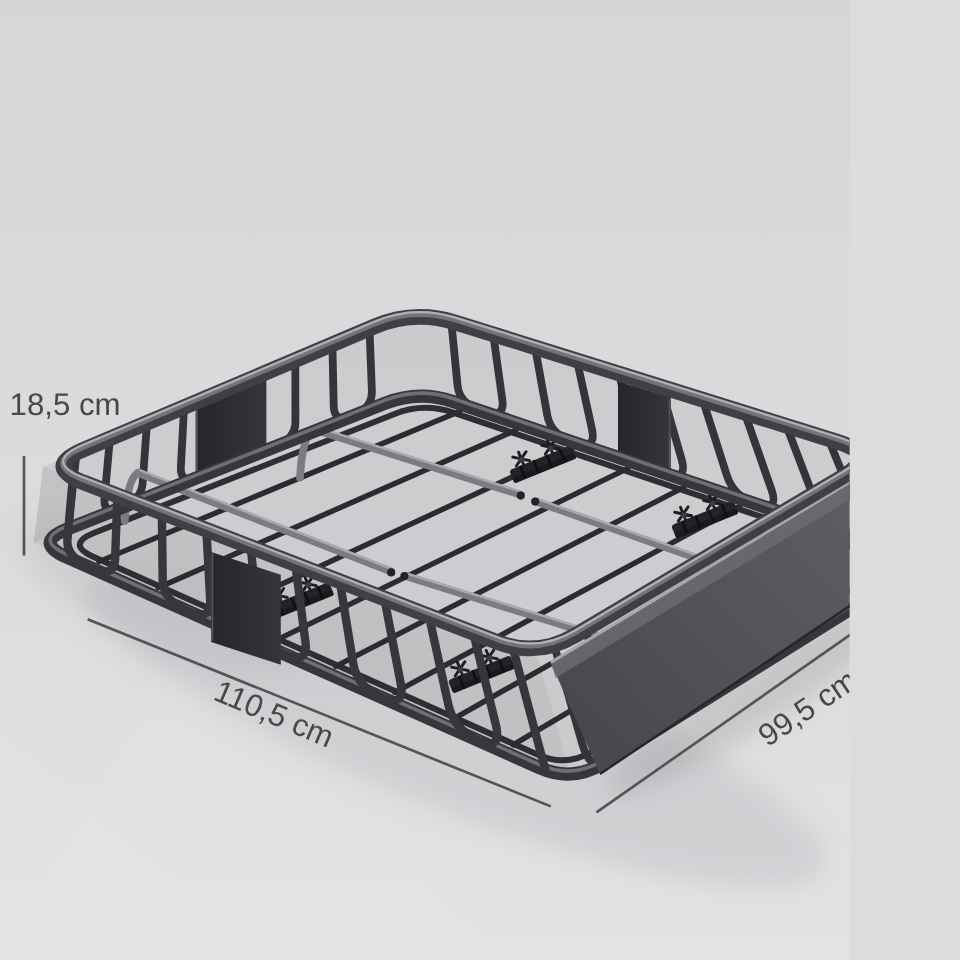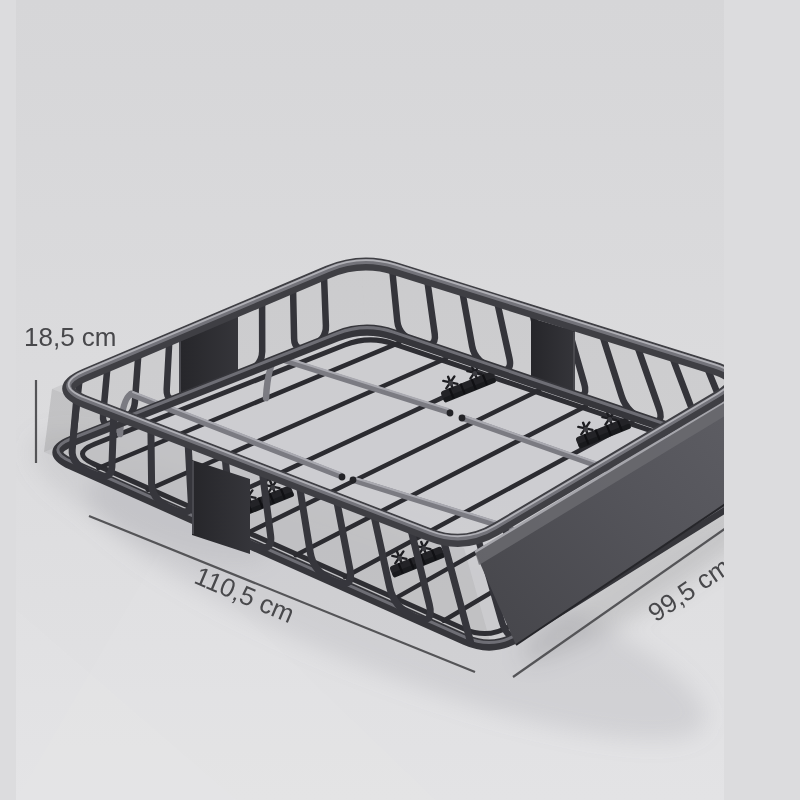--- a/index.html
+++ b/index.html
@@ -1,17 +1,17 @@
 <!DOCTYPE html>
 <html><head>
 <meta charset="utf-8">
 <style>
   html,body{margin:0;padding:0;background:#dcdcde;}
   .stage{position:relative;width:708px;height:800px;overflow:hidden;
-         font-family:"Liberation Sans", sans-serif;margin-left:16px;}
+         font-family:"Liberation Sans", sans-serif;}
   svg{display:block;}
   text{font-family:"Liberation Sans", sans-serif;}
 </style>
 </head>
 <body>
 
 <div class="stage">
 <svg id="scene" width="800" height="800" viewBox="0 0 800 800">
   <defs>
     <linearGradient id="bgGrad" x1="0" y1="0" x2="0" y2="1">

